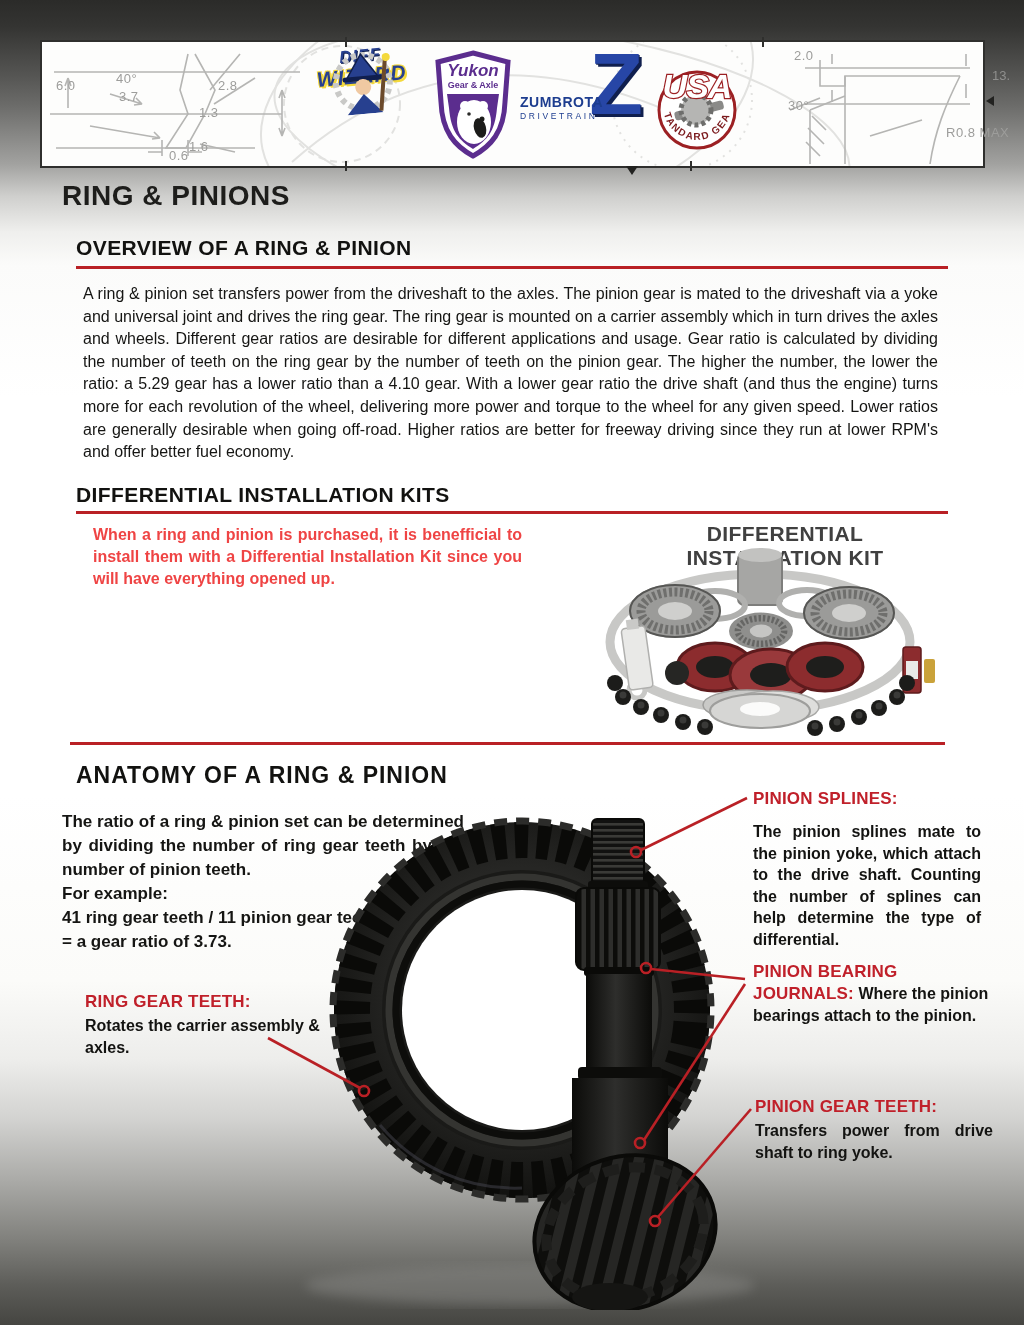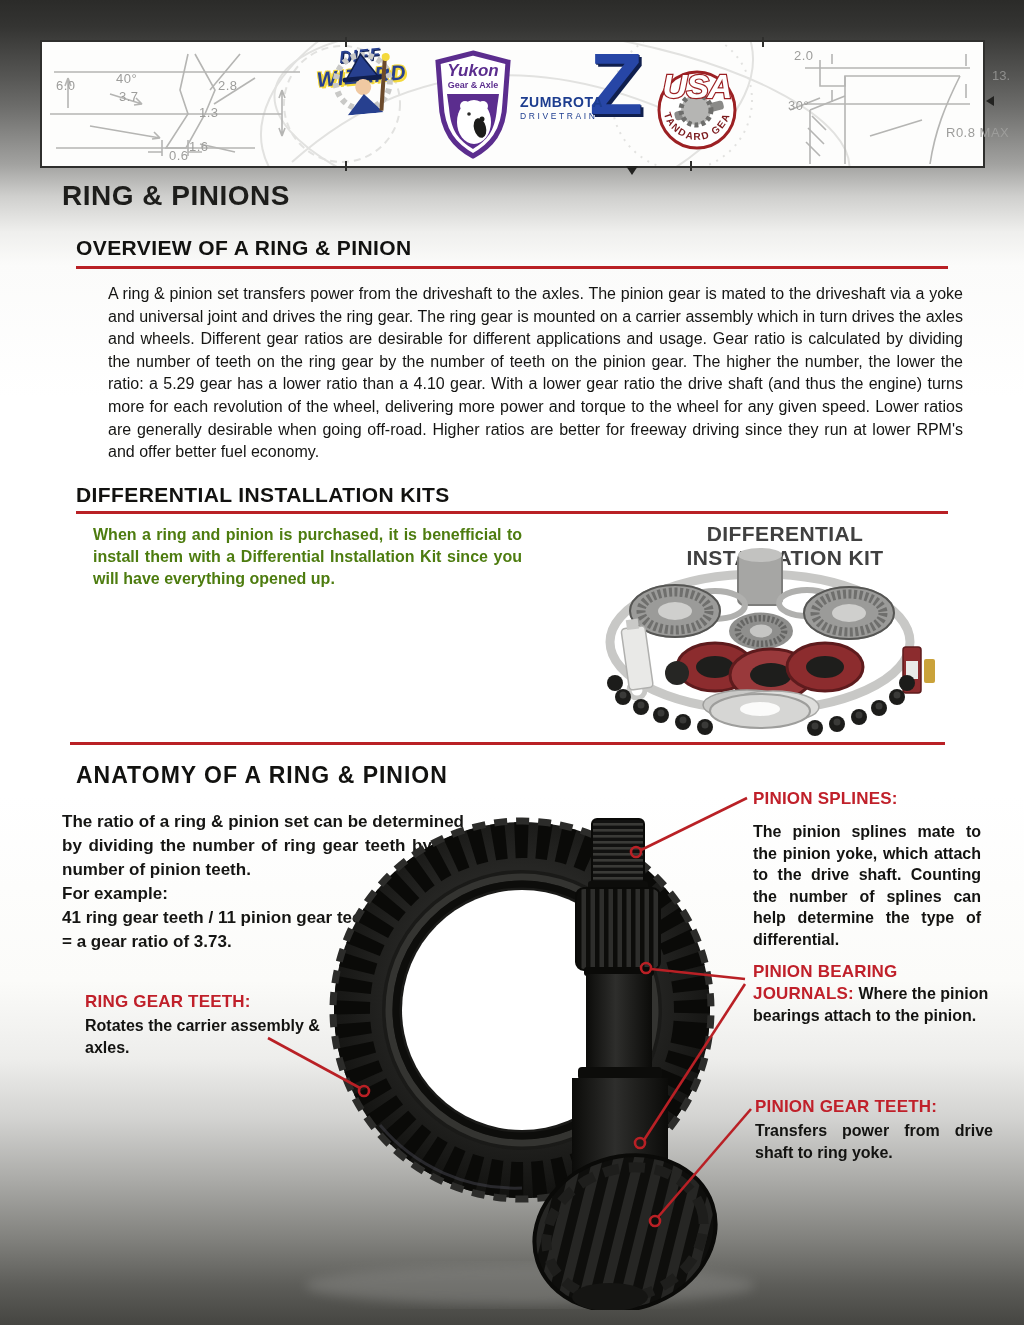--- a/index.html
+++ b/index.html
@@ -56,28 +56,28 @@
   .logo-usa { left:610px; top:8px; width:90px; height:112px; }
 
   
   .page-title { left:62px; top:180px; font-size:28px; font-weight:800; color:#1d1d1b; letter-spacing:.5px; }
   .sec-head  { font-size:21px; font-weight:800; color:#121210; letter-spacing:.4px; }
   .rule { position:absolute; height:3px; background:#b92025; }
 
   
   .ov-head { left:76px; top:236px; }
   .ov-rule { left:76px; top:266px; width:872px; }
-  .ov-body { left:108px; top:283px; width:855px; font-size:16px; line-height:22.6px;
+  .ov-body { left:83px; top:283px; width:855px; font-size:16px; line-height:22.6px;
              color:#151513; text-align:justify; }
 
   
   .ik-head { left:76px; top:483px; }
   .ik-rule { left:76px; top:511px; width:872px; }
   .ik-col  { left:93px; top:524px; width:429px; font-size:16px; font-weight:700;
-             line-height:22px; color:#4d7c0f; text-align:justify; }
+             line-height:22px; color:#ef4444; text-align:justify; }
   .ik-col p + p { margin-top:21px; }
   .ik-label { left:630px; top:522px; width:310px; text-align:center; color:#404040;
               font-size:21px; font-weight:800; letter-spacing:.4px; }
   .ik-photo { left:575px; top:547px; width:370px; height:190px; }
 
   
   .an-rule { left:70px; top:742px; width:875px; }
   .an-head { left:76px; top:762px; font-size:23px; letter-spacing:1px; }
   .an-intro { left:62px; top:810px; width:402px; font-size:17px; font-weight:700;
               line-height:24px; color:#151513; }

